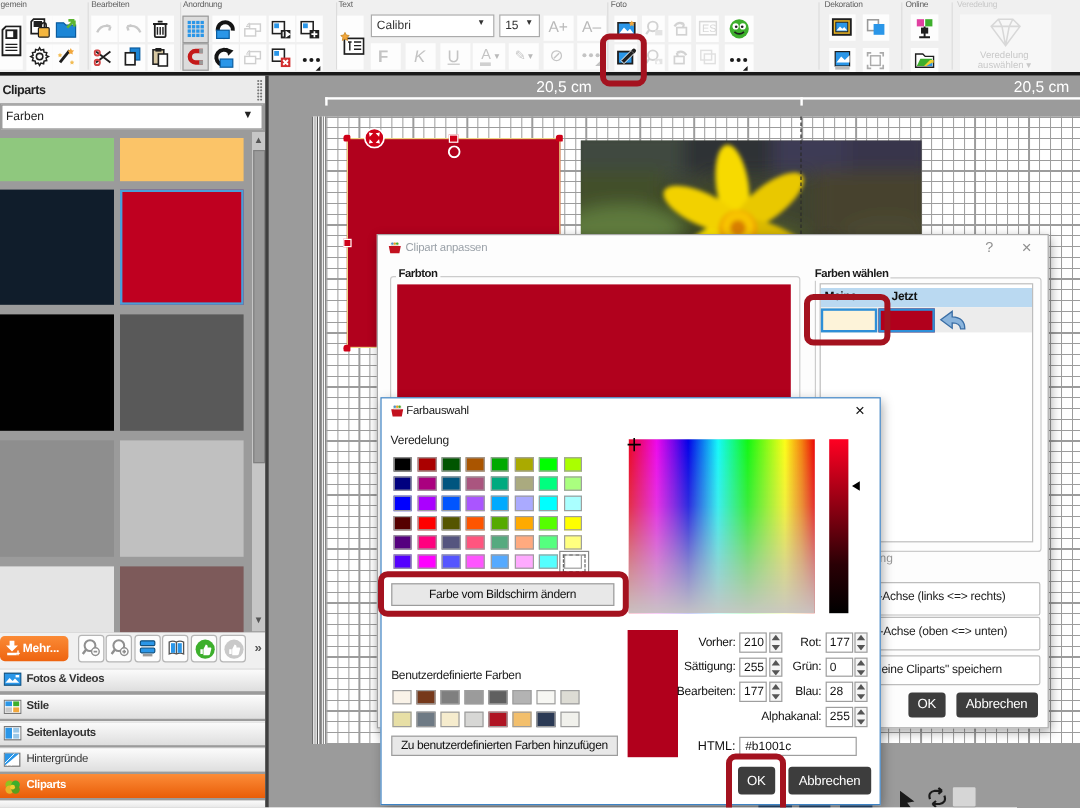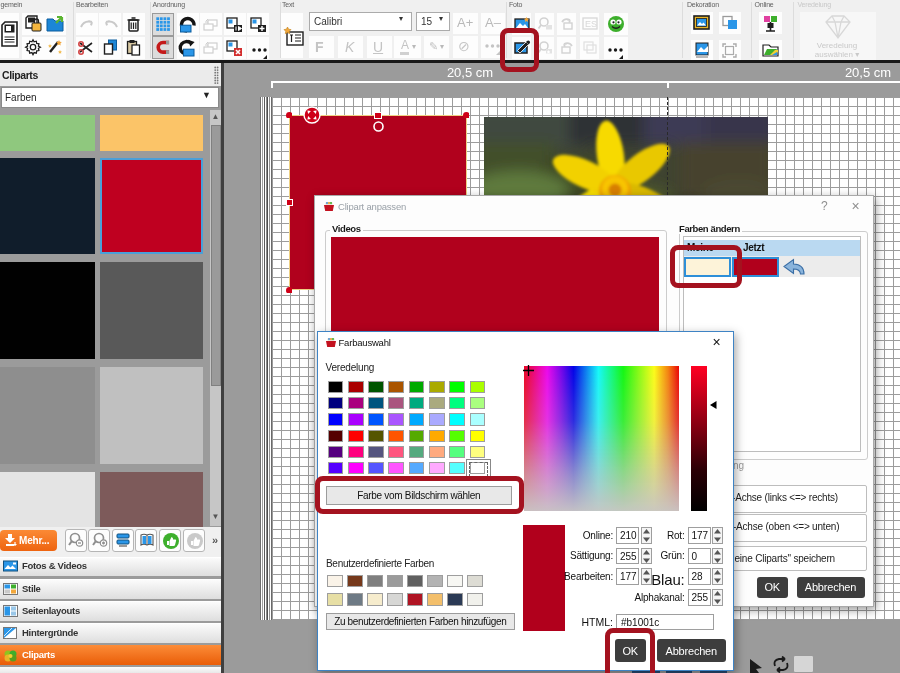--- a/index.html
+++ b/index.html
@@ -383,24 +383,24 @@
     <path d="M1 4 h10 l-1.2 6 h-7.6Z" fill="#c3111f"></path>
     <rect x="2.5" y="1" width="7" height="3" rx="1" fill="#e8e0d0"></rect>
     <circle cx="4" cy="2" r="1" fill="#4a90d0"></circle>
     <circle cx="6" cy="2" r="1" fill="#e8a020"></circle>
     <circle cx="8" cy="2" r="1" fill="#3daf2c"></circle>
   </svg>
 <div class="abs" style="z-index:11;left:338px;top:201px;font-size:9.5px;letter-spacing:-0.2px;color:#9aa1a8;">Clipart anpassen</div>
 <div class="abs" style="z-index:11;left:821px;top:199px;font-size:12px;color:#8f8f8f;">?</div>
 <div class="abs" style="z-index:11;left:851.5px;top:197.5px;font-size:14px;color:#8f8f8f;">×</div>
 <div class="abs" style="left:325px;top:230px;width:340px;height:370px;border:1px solid #cccccc;border-radius:3px;z-index:11;"></div>
-<div class="abs" style="z-index:11;left:330px;top:223px;font-size:9.5px;letter-spacing:-0.4px;font-weight:bold;color:#1a1a1a;background:#fdfdfd;padding:0 2px;">Videos</div>
+<div class="abs" style="z-index:11;left:330px;top:223px;font-size:9.5px;letter-spacing:-0.4px;font-weight:bold;color:#1a1a1a;background:#fdfdfd;padding:0 2px;">Farbton</div>
 <div class="abs" style="left:331px;top:237px;width:327.5px;height:359px;background:#b1011d;z-index:11;"></div>
 <div class="abs" style="left:679px;top:230.5px;width:187px;height:227px;border:1px solid #cccccc;border-radius:3px;z-index:11;"></div>
-<div class="abs" style="z-index:11;left:677px;top:223px;font-size:9.5px;letter-spacing:-0.4px;font-weight:bold;color:#1a1a1a;background:#fdfdfd;padding:0 2px;">Farben ändern</div>
+<div class="abs" style="z-index:11;left:677px;top:223px;font-size:9.5px;letter-spacing:-0.4px;font-weight:bold;color:#1a1a1a;background:#fdfdfd;padding:0 2px;">Farben wählen</div>
 <div class="abs" style="left:683px;top:236px;width:177.5px;height:216px;background:#fff;border:1px solid #bdbdbd;box-sizing:border-box;z-index:11;"></div>
 <div class="abs" style="left:684px;top:239.5px;width:175.5px;height:16px;background:#bad9f1;z-index:11;"></div>
 <div class="abs" style="z-index:11;left:687px;top:242px;font-size:10px;letter-spacing:-0.3px;font-weight:bold;color:#111;">Meine</div>
 <div class="abs" style="z-index:11;left:743px;top:242px;font-size:10px;letter-spacing:-0.3px;font-weight:bold;color:#111;">Jetzt</div>
 <div class="abs" style="left:684px;top:255.5px;width:175.5px;height:21.5px;background:#ececec;z-index:11;"></div>
 <div class="abs" style="left:684px;top:256.5px;width:47px;height:20px;background:#fdf3d9;border:2px solid #2e8fd8;box-sizing:border-box;z-index:11;"></div>
 <div class="abs" style="left:731.5px;top:256.5px;width:47.5px;height:20px;background:#b1001c;border:2px solid #2e8fd8;box-sizing:border-box;z-index:11;"></div>
 <svg class="abs" style="left:782px;top:258px;z-index:11" width="25" height="18" viewBox="0 0 25 18">
     <path d="M22 16 Q22 6.5 11.5 6 L11.5 1.5 L2 8.5 L11.5 15.5 L11.5 11 Q18 11 18.5 16 Z" fill="#8ab4dc" stroke="#3a6ea5" stroke-width="1.1"></path>
   </svg>
@@ -495,21 +495,21 @@
     <path d="M5 9 v4 h2 v-4Z M7.5 9 l2-4 q2 .5 1.5 2.5 l2.5 0 q1 0 .5 1.5 l-1 4 q-.2 1-1.5 1 h-4Z" fill="#fff"></path>
   </svg>
 <div class="abs" style="left:212px;top:534px;font-size:11px;font-weight:bold;color:#555;">»</div>
 <div class="abs" style="left:0px;top:556.5px;width:221px;height:19.5px;background:linear-gradient(#fbfbfb,#dedede);border-top:1px solid #fff;box-sizing:border-box;"></div>
 <div class="abs" style="left:22px;top:560.0px;font-size:9.5px;letter-spacing:-0.3px;font-weight:bold;color:#333;">Fotos &amp; Videos</div>
 <div class="abs" style="left:0px;top:579px;width:221px;height:19.5px;background:linear-gradient(#fbfbfb,#dedede);border-top:1px solid #fff;box-sizing:border-box;"></div>
 <div class="abs" style="left:22px;top:582.5px;font-size:9.5px;letter-spacing:-0.3px;font-weight:bold;color:#333;">Stile</div>
 <div class="abs" style="left:0px;top:601px;width:221px;height:19.5px;background:linear-gradient(#fbfbfb,#dedede);border-top:1px solid #fff;box-sizing:border-box;"></div>
 <div class="abs" style="left:22px;top:604.5px;font-size:9.5px;letter-spacing:-0.3px;font-weight:bold;color:#333;">Seitenlayouts</div>
 <div class="abs" style="left:0px;top:623px;width:221px;height:19.5px;background:linear-gradient(#fbfbfb,#dedede);border-top:1px solid #fff;box-sizing:border-box;"></div>
-<div class="abs" style="left:22px;top:626.5px;font-size:9.5px;letter-spacing:-0.3px;font-weight:bold;color:#333;">Hintergründe</div>
+<div class="abs" style="left:22px;top:626.5px;font-size:9.5px;letter-spacing:-0.3px;font-weight:normal;color:#333;">Hintergründe</div>
 <div class="abs" style="left:0px;top:645px;width:221px;height:19.5px;background:linear-gradient(#fc8c38,#e95d08);"></div>
 <div class="abs" style="left:22px;top:648.5px;font-size:9.5px;letter-spacing:-0.3px;font-weight:bold;color:#fff;">Cliparts</div>
 <div class="abs" style="left:0px;top:666.5px;width:221px;height:6.5px;background:linear-gradient(#fbfbfb,#e8e8e8);"></div>
 <svg class="abs" style="left:3px;top:560px" width="15" height="13" viewBox="0 0 15 13">
     <rect x="0.5" y="1" width="14" height="10" fill="#2a96e8" stroke="#11507e"></rect>
     <path d="M1.5 9 l3.5-4 2.5 2.5 2-2 3.5 3.5Z" fill="#fff"></path>
     <rect x="10" y="2.5" width="3" height="2" fill="#fff"></rect>
   </svg>
 <svg class="abs" style="left:3px;top:582.5px" width="15" height="13" viewBox="0 0 15 13">
     <rect x="0.5" y="0.5" width="14" height="11" fill="#fff" stroke="#777"></rect>
@@ -591,31 +591,31 @@
 <div class="sw" style="left:449.3px;top:429.6px;background:rgb(85,255,0);z-index:31"></div>
 <div class="sw" style="left:449.3px;top:445.8px;background:rgb(85,255,127);z-index:31"></div>
 <div class="sw" style="left:449.3px;top:462.0px;background:rgb(85,255,255);z-index:31"></div>
 <div class="sw" style="left:469.6px;top:381.0px;background:rgb(170,255,0);z-index:31"></div>
 <div class="sw" style="left:469.6px;top:397.2px;background:rgb(170,255,127);z-index:31"></div>
 <div class="sw" style="left:469.6px;top:413.4px;background:rgb(170,255,255);z-index:31"></div>
 <div class="sw" style="left:469.6px;top:429.6px;background:rgb(255,255,0);z-index:31"></div>
 <div class="sw" style="left:469.6px;top:445.8px;background:rgb(255,255,127);z-index:31"></div>
 <div class="sw" style="left:469.6px;top:462.0px;background:rgb(255,255,255);z-index:31"></div>
 <div class="abs" style="left:465.8px;top:458.5px;width:23.5px;height:19.5px;border:1px solid #888;outline:1px dashed #666;outline-offset:-4px;z-index:31;"></div>
-<div class="abs" style="left:325.5px;top:486px;width:186.5px;height:18.5px;background:#e8e8e8;border:1px solid #9c9c9c;box-sizing:border-box;display:flex;align-items:center;justify-content:center;font-size:10px;letter-spacing:-0.3px;white-space:nowrap;overflow:hidden;color:#111;z-index:31;">Farbe vom Bildschirm wählen</div>
+<div class="abs" style="left:325.5px;top:486px;width:186.5px;height:18.5px;background:#e8e8e8;border:1px solid #9c9c9c;box-sizing:border-box;display:flex;align-items:center;justify-content:center;font-size:10px;letter-spacing:-0.3px;white-space:nowrap;overflow:hidden;color:#111;z-index:31;">Farbe vom Bildschirm ändern</div>
 <div class="abs" style="z-index:31;left:524px;top:365.5px;width:154.5px;height:145.5px;filter:saturate(0.9);background:linear-gradient(to bottom,rgba(200,197,195,0) 0%,rgba(200,197,195,0.22) 38%,rgba(200,197,195,0.66) 72%,rgba(201,198,196,0.97) 100%),linear-gradient(to right,#ff0022 0%,#ff00ff 15%,#8000ff 24%,#0000ff 32%,#0080ff 40%,#00ffff 48%,#00ff80 56%,#00ff00 64%,#80ff00 74%,#ffff00 84%,#ff8000 93%,#ff0000 100%);"></div>
 <svg class="abs" style="left:522px;top:364px;z-index:32" width="13" height="13">
     <path d="M6.5 1 V12 M1 6.5 H12" stroke="#000" stroke-width="1.3"></path>
   </svg>
 <div class="abs" style="z-index:31;left:691px;top:365.5px;width:16px;height:145.5px;background:linear-gradient(#ff0022 0%,#8a0012 40%,#2a0005 72%,#000 100%);"></div>
 <svg class="abs" style="left:709px;top:400px;z-index:31" width="8" height="10">
     <path d="M1 5 L7.5 1 V9 Z" fill="#000"></path>
   </svg>
 <div class="abs" style="left:523px;top:525px;width:41.5px;height:106px;background:#b1001c;z-index:31;"></div>
-<div class="abs" style="z-index:31;left:523px;top:529.5px;width:90px;text-align:right;font-size:10px;letter-spacing:-0.2px;color:#111;">Online:</div>
+<div class="abs" style="z-index:31;left:523px;top:529.5px;width:90px;text-align:right;font-size:10px;letter-spacing:-0.2px;color:#111;">Vorher:</div>
 <div class="abs" style="left:616px;top:527px;width:23px;height:16.5px;background:#fff;border:1px solid #9e9e9e;box-sizing:border-box;font-size:10px;color:#111;padding-left:3px;line-height:15px;z-index:31;">210</div>
 <div class="abs" style="left:640.5px;top:527px;width:11px;height:16.5px;background:#f5f5f5;border:1px solid #9e9e9e;box-sizing:border-box;z-index:31;"></div>
 <svg class="abs" style="left:642.5px;top:529px;z-index:31" width="7" height="13">
     <path d="M3.5 0 L7 4.5 H0Z" fill="#555"></path>
     <path d="M3.5 13 L7 8.5 H0Z" fill="#555"></path>
   </svg>
 <div class="abs" style="z-index:31;left:594.5px;top:529.5px;width:90px;text-align:right;font-size:10px;letter-spacing:-0.2px;color:#111;">Rot:</div>
 <div class="abs" style="left:687.5px;top:527px;width:23px;height:16.5px;background:#fff;border:1px solid #9e9e9e;box-sizing:border-box;font-size:10px;color:#111;padding-left:3px;line-height:15px;z-index:31;">177</div>
 <div class="abs" style="left:712.0px;top:527px;width:11px;height:16.5px;background:#f5f5f5;border:1px solid #9e9e9e;box-sizing:border-box;z-index:31;"></div>
 <svg class="abs" style="left:714.0px;top:529px;z-index:31" width="7" height="13">
@@ -636,21 +636,21 @@
     <path d="M3.5 0 L7 4.5 H0Z" fill="#555"></path>
     <path d="M3.5 13 L7 8.5 H0Z" fill="#555"></path>
   </svg>
 <div class="abs" style="z-index:31;left:523px;top:570.9px;width:90px;text-align:right;font-size:10px;letter-spacing:-0.2px;color:#111;">Bearbeiten:</div>
 <div class="abs" style="left:616px;top:568.4px;width:23px;height:16.5px;background:#fff;border:1px solid #9e9e9e;box-sizing:border-box;font-size:10px;color:#111;padding-left:3px;line-height:15px;z-index:31;">177</div>
 <div class="abs" style="left:640.5px;top:568.4px;width:11px;height:16.5px;background:#f5f5f5;border:1px solid #9e9e9e;box-sizing:border-box;z-index:31;"></div>
 <svg class="abs" style="left:642.5px;top:570.4px;z-index:31" width="7" height="13">
     <path d="M3.5 0 L7 4.5 H0Z" fill="#555"></path>
     <path d="M3.5 13 L7 8.5 H0Z" fill="#555"></path>
   </svg>
-<div class="abs" style="z-index:31;left:594.5px;top:570.9px;width:90px;text-align:right;font-size:15px;letter-spacing:-0.2px;color:#111;">Blau:</div>
+<div class="abs" style="z-index:31;left:594.5px;top:570.9px;width:90px;text-align:right;font-size:10px;letter-spacing:-0.2px;color:#111;">Blau:</div>
 <div class="abs" style="left:687.5px;top:568.4px;width:23px;height:16.5px;background:#fff;border:1px solid #9e9e9e;box-sizing:border-box;font-size:10px;color:#111;padding-left:3px;line-height:15px;z-index:31;">28</div>
 <div class="abs" style="left:712.0px;top:568.4px;width:11px;height:16.5px;background:#f5f5f5;border:1px solid #9e9e9e;box-sizing:border-box;z-index:31;"></div>
 <svg class="abs" style="left:714.0px;top:570.4px;z-index:31" width="7" height="13">
     <path d="M3.5 0 L7 4.5 H0Z" fill="#555"></path>
     <path d="M3.5 13 L7 8.5 H0Z" fill="#555"></path>
   </svg>
 <div class="abs" style="z-index:31;left:594.5px;top:591.5px;width:90px;text-align:right;font-size:10px;letter-spacing:-0.2px;color:#111;">Alphakanal:</div>
 <div class="abs" style="left:687.5px;top:589px;width:23px;height:16.5px;background:#fff;border:1px solid #9e9e9e;box-sizing:border-box;font-size:10px;color:#111;padding-left:3px;line-height:15px;z-index:31;">255</div>
 <div class="abs" style="left:712.0px;top:589px;width:11px;height:16.5px;background:#f5f5f5;border:1px solid #9e9e9e;box-sizing:border-box;z-index:31;"></div>
 <svg class="abs" style="left:714.0px;top:591px;z-index:31" width="7" height="13">

